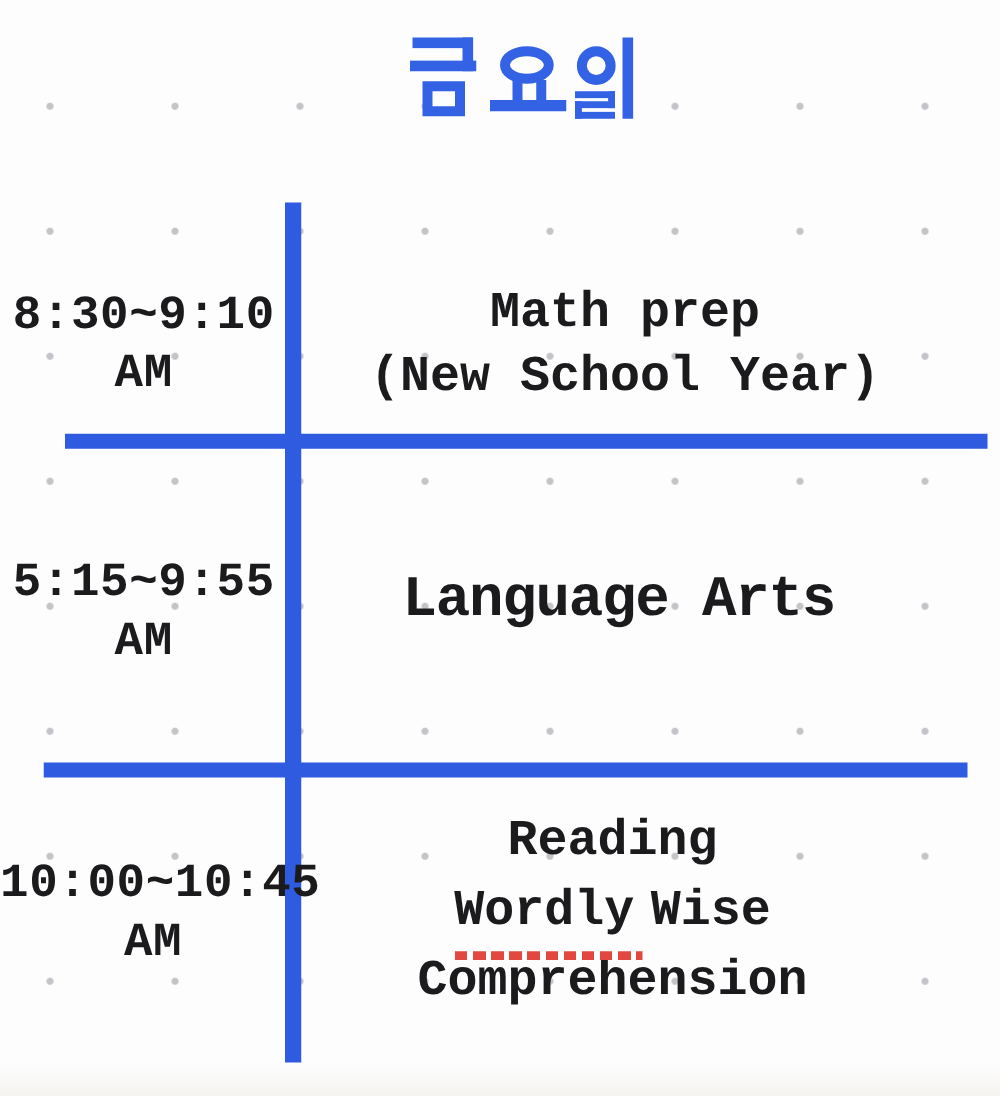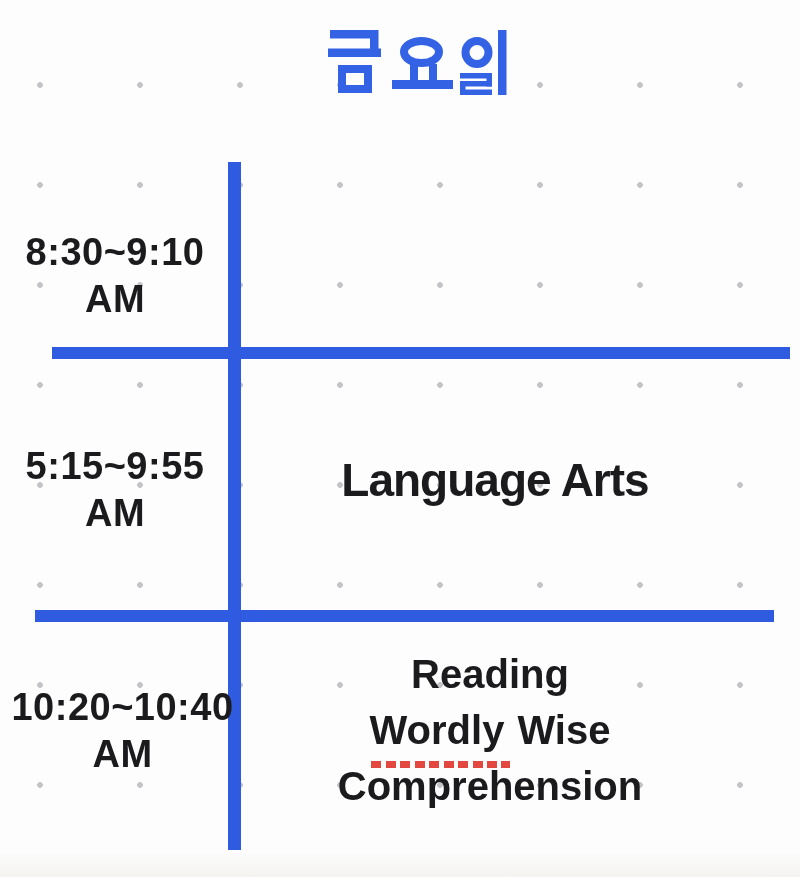--- a/index.html
+++ b/index.html
@@ -2,21 +2,21 @@
 <html><head>
 <meta charset="utf-8">
 <style>
   html,body { margin:0; padding:0; background:#e9e9e9; }
   .canvas {
     position:relative;
     width:800px; height:877px;
     margin:0 auto;
     background:#fdfdfd;
     overflow:hidden;
-    font-family:Liberation Sans, sans-serif;
+    font-family:Liberation Mono, monospace;
     color:#1b1b1d;
   }
   
   .dots {
     position:absolute; inset:0;
     background-image: radial-gradient(circle, #c4c4c8 2.6px, rgba(196,196,200,0) 3.1px);
     background-size:100px 100px;
     background-position:-10px 35px; 
   }
   
@@ -89,31 +89,35 @@
   </div>
 
   <div class="stroke vline"></div>
   <div class="stroke hline1"></div>
   <div class="stroke hline2"></div>
 
   <div class="cell time-cell time-r1">
     <div>8:30~9:10</div>
     <div>AM</div>
   </div>
+  <div class="cell subject-cell subject-r1">
+    <div>Math prep</div>
+    <div>(New School Year)</div>
+  </div>
 
   <div class="cell time-cell time-r2">
     <div>5:15~9:55</div>
     <div>AM</div>
   </div>
   <div class="cell subject-cell subject-r2">
     <div>Language Arts</div>
   </div>
 
   <div class="cell time-cell time-r3">
-    <div>10:20~10:40</div>
+    <div>10:00~10:45</div>
     <div>AM</div>
   </div>
   <div class="cell subject-cell subject-r3">
     <div>Reading</div>
     <div>
       <span class="underlined">Wordly</span><span class="tail">Wise</span>
     </div>
     <div>Comprehension</div>
   </div>
 

